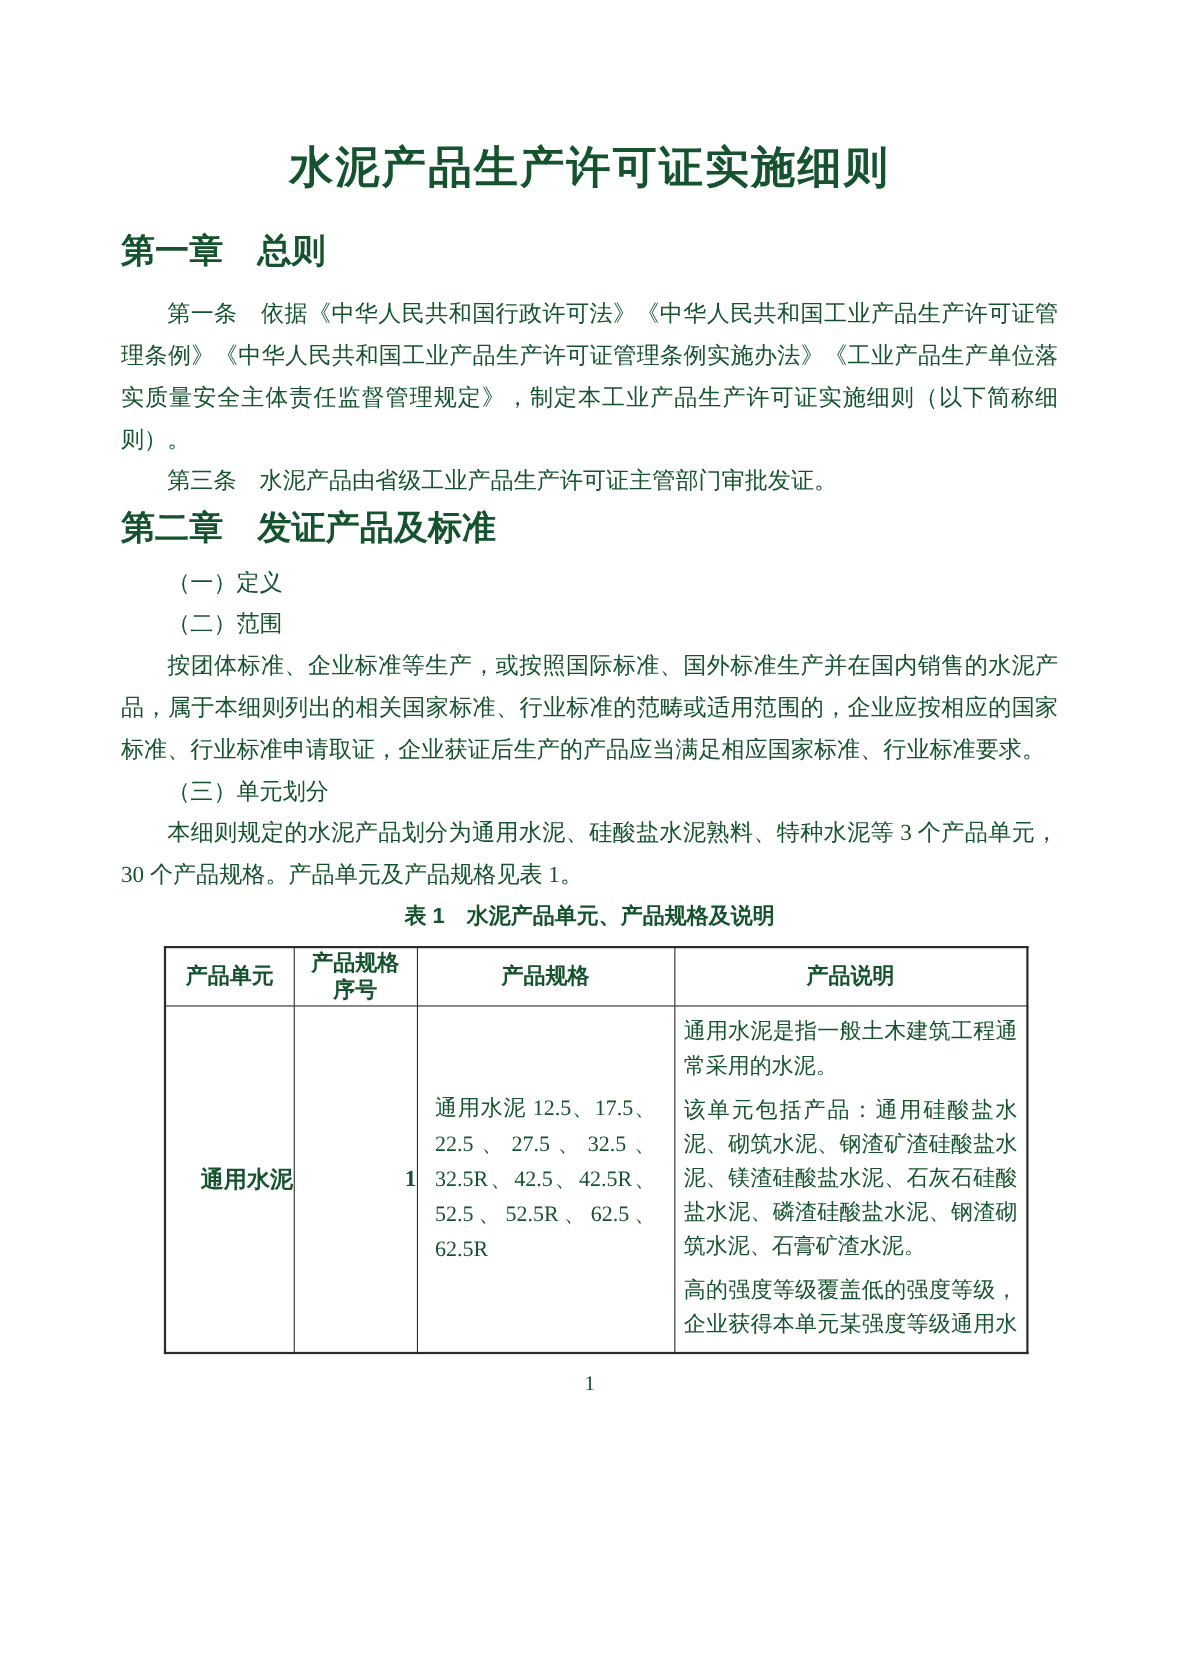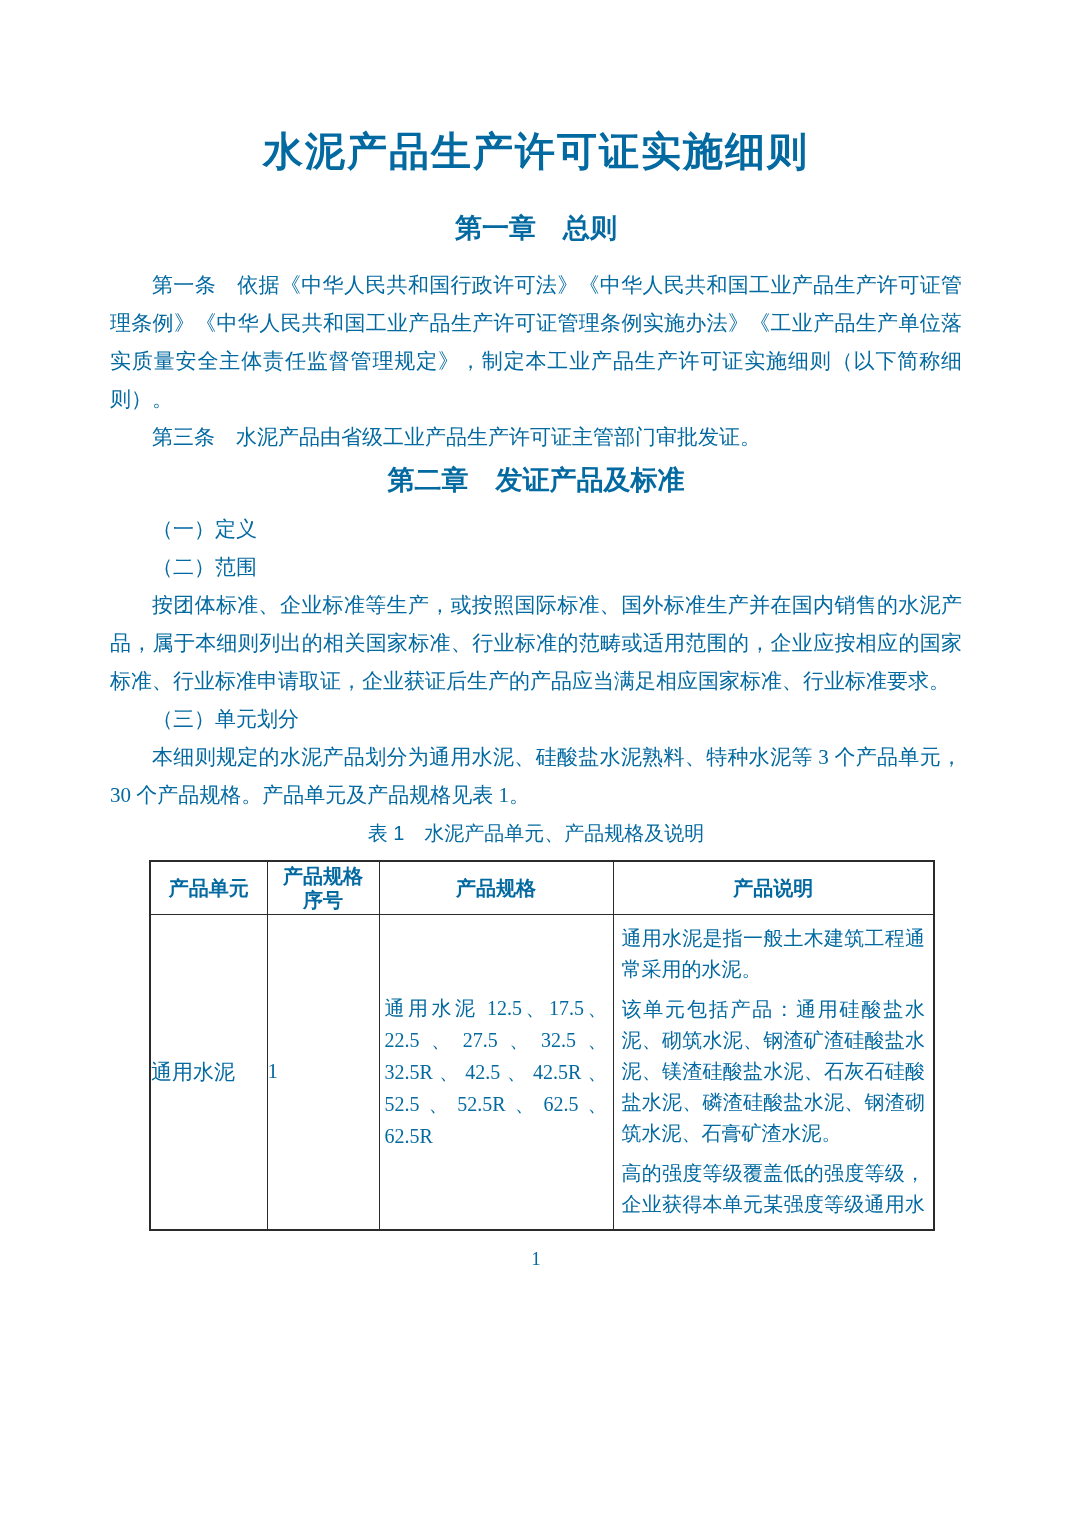--- a/index.html
+++ b/index.html
@@ -3,55 +3,54 @@
 <meta charset="utf-8">
 <style>
   * { margin: 0; padding: 0; box-sizing: border-box; }
   html, body { background: #e8e8e8; }
   .page {
     position: relative;
     width: 1080px;
     height: 1527px;
     margin: 0 auto;
     background: #ffffff;
-    color: #0369a1;
+    color: #14532d;
     font-family: "Liberation Serif", "DejaVu Serif", serif;
     overflow: hidden;
   }
   .content {
     padding: 0 118px 0 110px;
   }
   h1.doc-title {
     padding-top: 126px;
     font-size: 40px;
     line-height: 52px;
     font-weight: bold;
     text-align: center;
     letter-spacing: 2px;
   }
   h2.chapter {
-    font-size: 27px;
+    font-size: 31px;
     line-height: 32px;
     font-weight: bold;
-    text-align: center;
   }
   h2.chapter-1 { margin: 34px 0 22px 0; }
   h2.chapter-2 { margin: 8px 0 14px 0; }
   p.body {
     font-size: 21px;
     line-height: 38px;
     text-align: justify;
     text-align-last: left;
     text-indent: 2em;
   }
   .table-caption {
     font-family: "Liberation Sans", "DejaVu Sans", sans-serif;
     font-size: 20px;
     line-height: 38px;
-    font-weight: normal;
+    font-weight: bold;
     text-align: center;
   }
   table.product-table {
     margin-left: 39px;
     margin-top: 8px;
     width: 784px;
     border-collapse: collapse;
     table-layout: fixed;
     border: 2px solid #2b2b2b;
   }
@@ -68,27 +67,28 @@
     vertical-align: middle;
     padding: 2px 10px;
     height: 51px;
   }
   col.c1 { width: 117px; }
   col.c2 { width: 112px; }
   col.c3 { width: 234px; }
   col.c4 { width: 321px; }
   tr.body-row { height: 315px; }
   td.cell-center {
-    text-align: left;
+    text-align: right;
     vertical-align: middle;
     font-size: 21px;
+    font-weight: bold;
   }
   td.cell-spec {
     vertical-align: middle;
-    padding: 0 5px;
+    padding: 0 16px;
     font-size: 20px;
     line-height: 32px;
     text-align: justify;
     text-align-last: left;
     margin-left: 26px;
   }
   td.cell-desc {
     vertical-align: top;
     padding: 0 8px;
     font-size: 20px;

